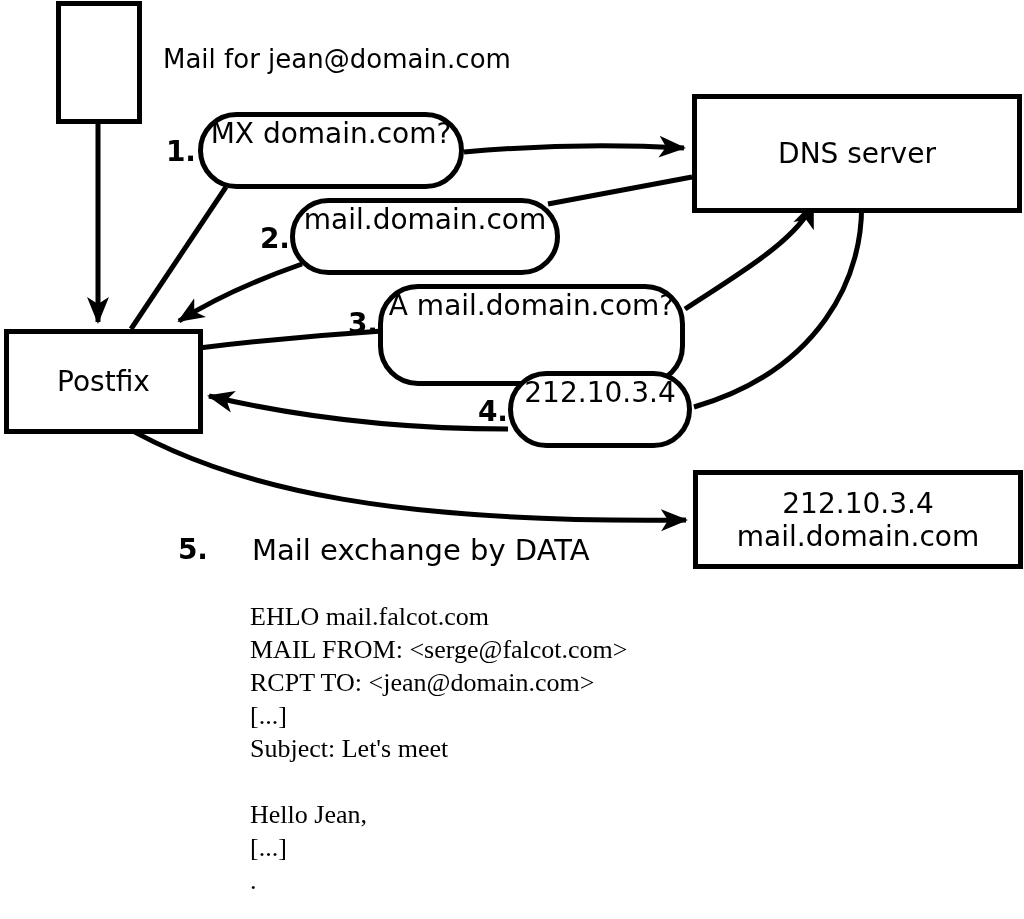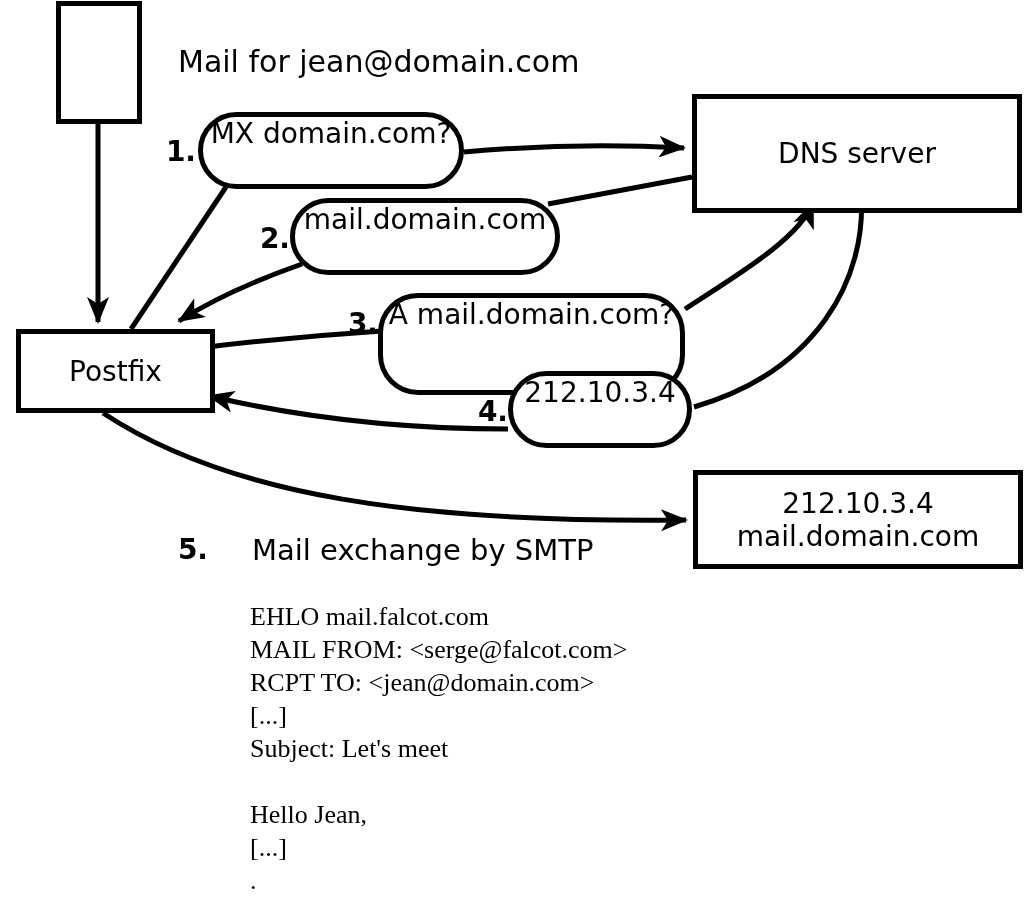--- a/index.html
+++ b/index.html
@@ -17,21 +17,21 @@
   .pill{
     position:absolute;border:5px solid #000;background:#fff;border-radius:40px;
     display:flex;align-items:flex-start;justify-content:center;
     box-sizing:border-box;font-size:28px;white-space:nowrap;
   }
   .num{
     position:absolute;font-size:28px;font-weight:bold;width:38px;
     text-align:right;white-space:nowrap;
   }
   .freetext{position:absolute;white-space:nowrap;}
-  #title-label{left:163px;top:44px;font-size:30px;margin-left:15px;}
+  #title-label{left:163px;top:44px;font-size:26px;}
   #step5-num{left:170px;top:533px;text-align:right;}
   #step5-label{left:252px;top:533px;font-size:29px;}
   #transcript{position:absolute;left:250px;top:600px;font-size:26px;}
   .smtp-line{height:33px;line-height:33px;white-space:pre;font-family:Liberation Serif, serif;}
   .two-line{flex-direction:column;line-height:33px;text-align:center;}
 </style>
 </head>
 <body>
 
 <div id="canvas">
@@ -57,51 +57,51 @@
   </svg>
 
   <div class="box" style="left:56px;top:1px;width:86px;height:123px;"></div>
 
   <div class="freetext" id="title-label">Mail for jean@domain.com</div>
 
   <div class="box" style="left:692px;top:94px;width:330px;height:119px;">
     <span>DNS server</span>
   </div>
 
-  <div class="box" style="left:16px;top:329px;width:199px;height:84px;">
+  <div class="box" style="left:4px;top:329px;width:199px;height:105px;">
     <span>Postfix</span>
   </div>
 
   <div class="box two-line" style="left:693px;top:470px;width:330px;height:99px;">
     <span>212.10.3.4</span>
     <span>mail.domain.com</span>
   </div>
 
   <div class="num" style="left:158px;top:135px;">1.</div>
   <div class="pill" style="left:198px;top:112px;width:266px;height:77px;">
     <span>MX domain.com?</span>
   </div>
 
   <div class="num" style="left:252px;top:222px;">2.</div>
   <div class="pill" style="left:290px;top:198px;width:270px;height:77px;">
     <span>mail.domain.com</span>
   </div>
 
   <div class="num" style="left:340px;top:307px;">3.</div>
-  <div class="pill" style="left:378px;top:293px;width:307px;height:102px;">
+  <div class="pill" style="left:378px;top:284px;width:307px;height:102px;">
     <span>A mail.domain.com?</span>
   </div>
 
   <div class="num" style="left:470px;top:395px;">4.</div>
   <div class="pill" style="left:508px;top:371px;width:184px;height:77px;">
     <span>212.10.3.4</span>
   </div>
 
   <div class="num freetext" id="step5-num">5.</div>
-  <div class="freetext" id="step5-label">Mail exchange by SMTP</div>
+  <div class="freetext" id="step5-label">Mail exchange by DATA</div>
 
   <div id="transcript">
     <div class="smtp-line">EHLO mail.falcot.com</div>
     <div class="smtp-line">MAIL FROM: &lt;serge@falcot.com&gt;</div>
     <div class="smtp-line">RCPT TO: &lt;jean@domain.com&gt;</div>
     <div class="smtp-line">[...]</div>
     <div class="smtp-line">Subject: Let's meet</div>
     <div class="smtp-line"></div>
     <div class="smtp-line">Hello Jean,</div>
     <div class="smtp-line">[...]</div>

